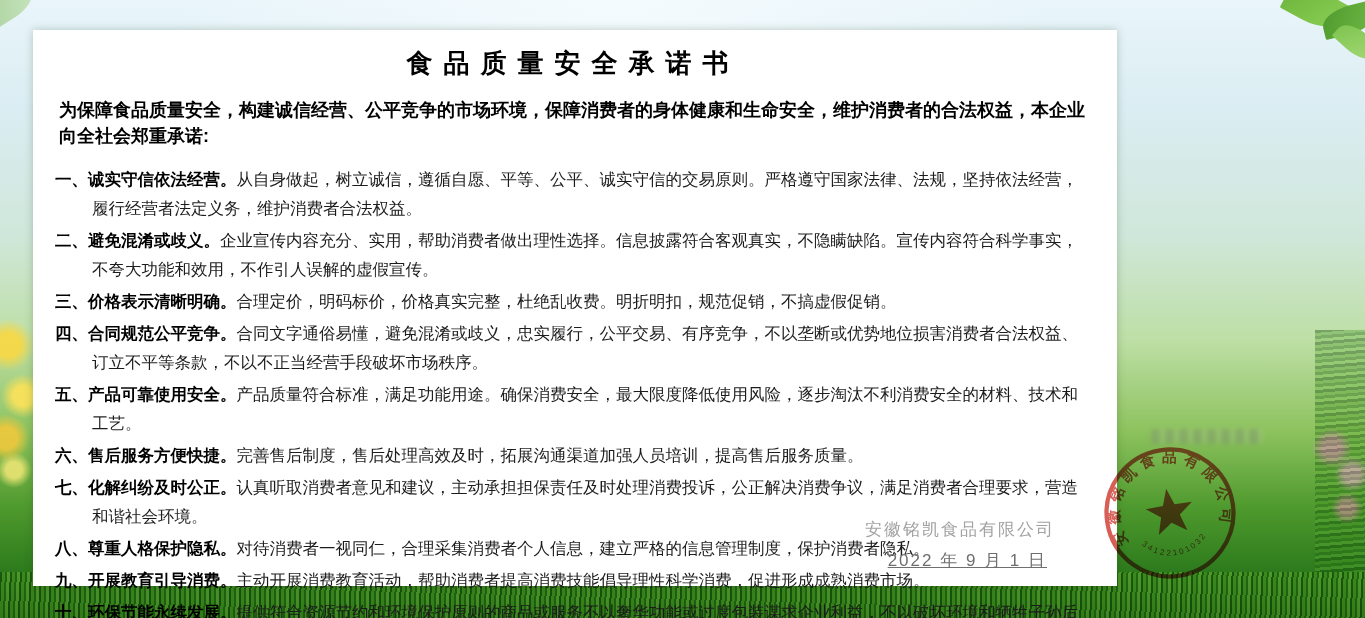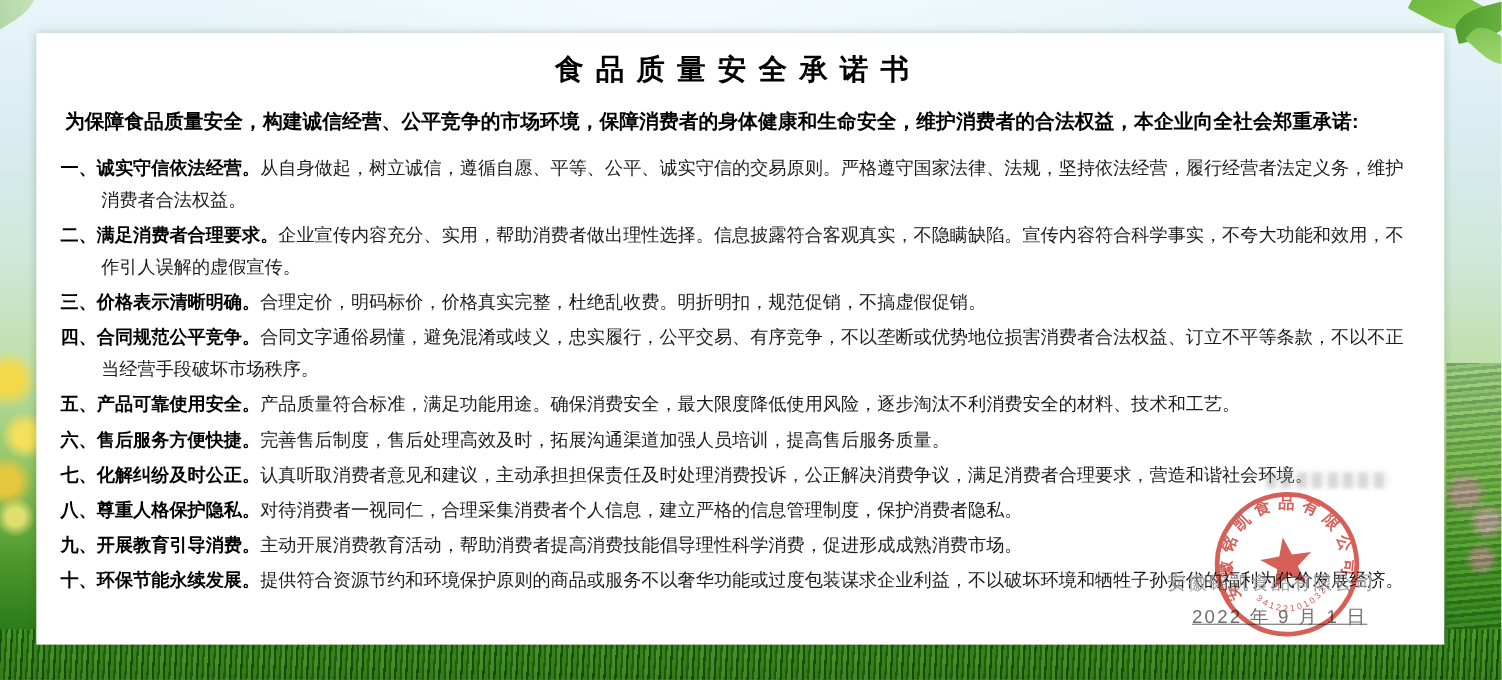--- a/index.html
+++ b/index.html
@@ -42,21 +42,21 @@
   .leaf1{left:1284px;top:-10px;width:62px;height:34px;transform:rotate(28deg);
          background:linear-gradient(120deg,#69b33a,#8ed057);}
   .leaf2{left:1322px;top:6px;width:54px;height:28px;transform:rotate(-14deg);
          background:linear-gradient(120deg,#4f9a2e,#6fb845);}
   .leaf3{left:1334px;top:30px;width:46px;height:24px;transform:rotate(42deg);
          background:linear-gradient(120deg,#7cc24e,#a5da76);}
   .leaf4{left:-16px;top:-10px;width:52px;height:28px;transform:rotate(-32deg);
          background:linear-gradient(120deg,rgba(120,180,80,.55),rgba(160,210,120,.45));}
   
   .card{
-    position:absolute;left:33px;top:30px;width:1280px;height:556px;
+    position:absolute;left:33px;top:30px;width:1084px;height:556px;
     background:#ffffff;box-sizing:border-box;
     padding:10px 26px 0 22px;color:#121212;
     box-shadow:0 0 8px rgba(30,60,20,.25);
   }
   .title{
     text-align:center;font-size:26px;font-weight:bold;color:#000;
     letter-spacing:11px;margin:6px 0 16px 0;
   }
   .intro{
     font-weight:bold;font-size:18px;line-height:26px;margin:0 0 16px 4px;color:#000;
@@ -96,21 +96,21 @@
 <div class="leaf leaf2"></div>
 <div class="leaf leaf3"></div>
 <div class="grass-right"></div>
 <div class="grass-bottom"></div>
 
 <div class="card">
   <h1 class="title">食品质量安全承诺书</h1>
   <p class="intro">为保障食品质量安全，构建诚信经营、公平竞争的市场环境，保障消费者的身体健康和生命安全，维护消费者的合法权益，本企业向全社会郑重承诺:</p>
   <ol class="items">
       <li class="item"><span class="lead">一、诚实守信依法经营。</span><span>从自身做起，树立诚信，遵循自愿、平等、公平、诚实守信的交易原则。严格遵守国家法律、法规，坚持依法经营，履行经营者法定义务，维护消费者合法权益。</span></li>
-      <li class="item"><span class="lead">二、满足消费者合理要求。</span><span>企业宣传内容充分、实用，帮助消费者做出理性选择。信息披露符合客观真实，不隐瞒缺陷。宣传内容符合科学事实，不夸大功能和效用，不作引人误解的虚假宣传。</span></li>
+      <li class="item"><span class="lead">二、避免混淆或歧义。</span><span>企业宣传内容充分、实用，帮助消费者做出理性选择。信息披露符合客观真实，不隐瞒缺陷。宣传内容符合科学事实，不夸大功能和效用，不作引人误解的虚假宣传。</span></li>
       <li class="item"><span class="lead">三、价格表示清晰明确。</span><span>合理定价，明码标价，价格真实完整，杜绝乱收费。明折明扣，规范促销，不搞虚假促销。</span></li>
       <li class="item"><span class="lead">四、合同规范公平竞争。</span><span>合同文字通俗易懂，避免混淆或歧义，忠实履行，公平交易、有序竞争，不以垄断或优势地位损害消费者合法权益、订立不平等条款，不以不正当经营手段破坏市场秩序。</span></li>
       <li class="item"><span class="lead">五、产品可靠使用安全。</span><span>产品质量符合标准，满足功能用途。确保消费安全，最大限度降低使用风险，逐步淘汰不利消费安全的材料、技术和工艺。</span></li>
       <li class="item"><span class="lead">六、售后服务方便快捷。</span><span>完善售后制度，售后处理高效及时，拓展沟通渠道加强人员培训，提高售后服务质量。</span></li>
       <li class="item"><span class="lead">七、化解纠纷及时公正。</span><span>认真听取消费者意见和建议，主动承担担保责任及时处理消费投诉，公正解决消费争议，满足消费者合理要求，营造和谐社会环境。</span></li>
       <li class="item"><span class="lead">八、尊重人格保护隐私。</span><span>对待消费者一视同仁，合理采集消费者个人信息，建立严格的信息管理制度，保护消费者隐私。</span></li>
       <li class="item"><span class="lead">九、开展教育引导消费。</span><span>主动开展消费教育活动，帮助消费者提高消费技能倡导理性科学消费，促进形成成熟消费市场。</span></li>
       <li class="item"><span class="lead">十、环保节能永续发展。</span><span>提供符合资源节约和环境保护原则的商品或服务不以奢华功能或过度包装谋求企业利益，不以破坏环境和牺牲子孙后代的福利为代价发展经济。</span></li>
     </ol>
 

